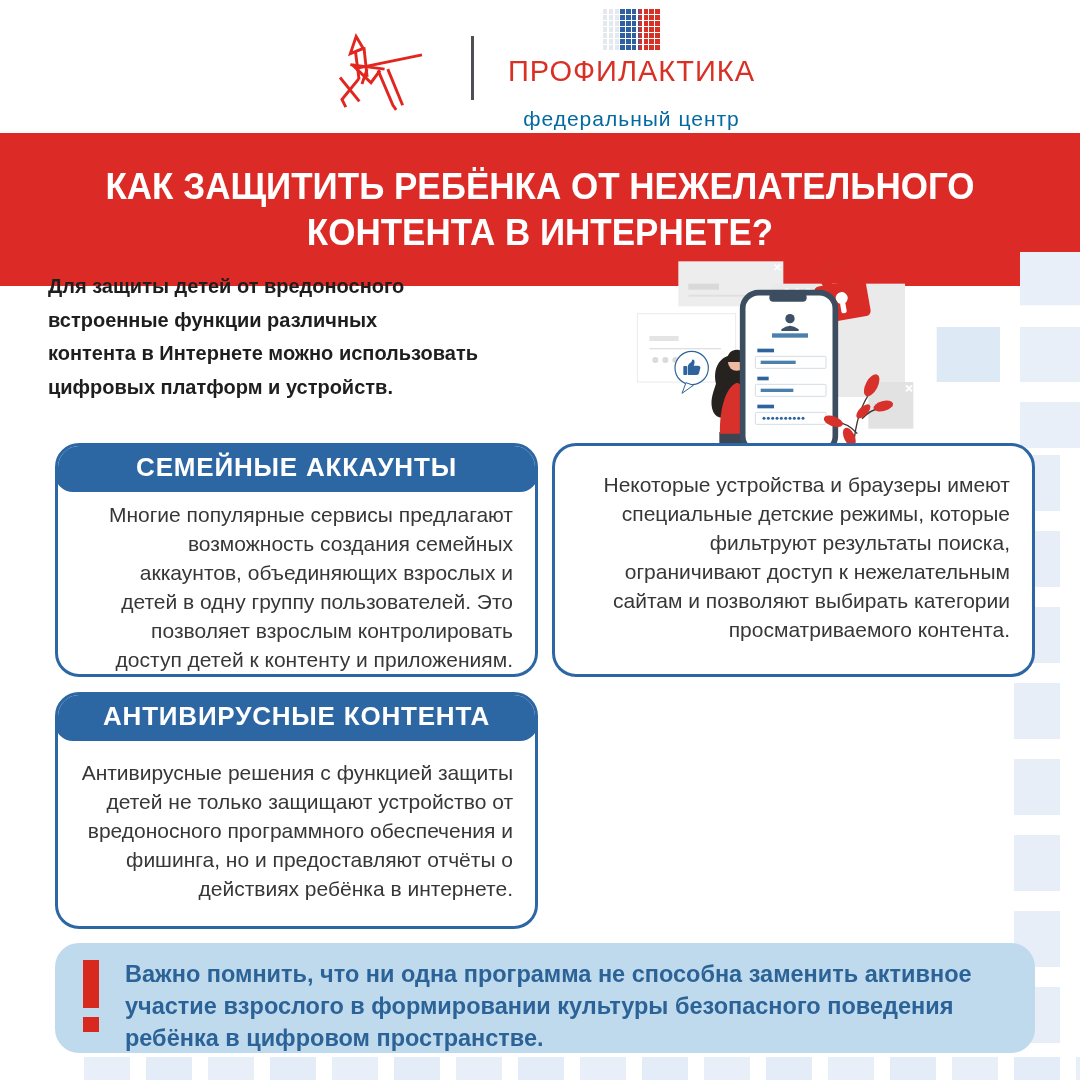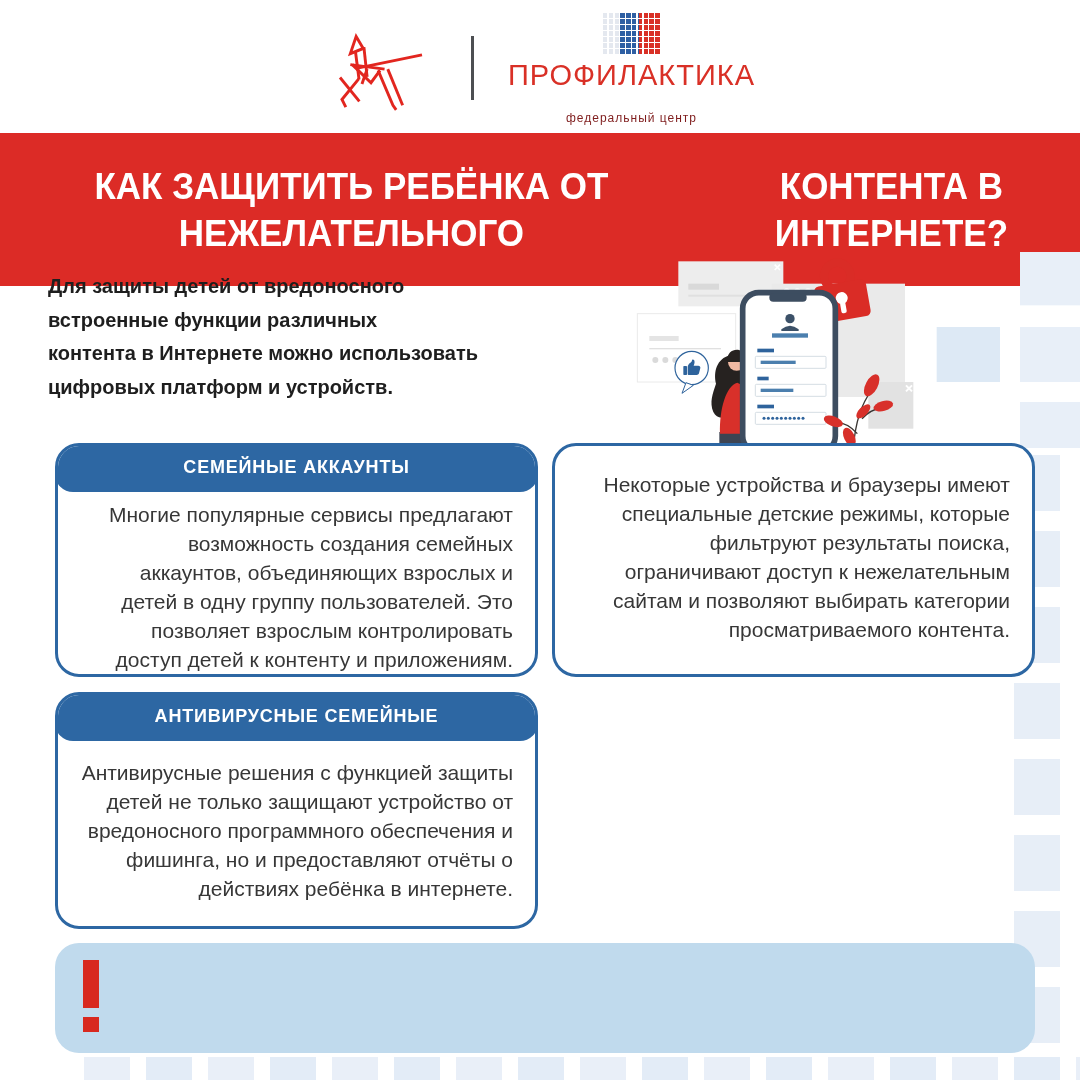--- a/index.html
+++ b/index.html
@@ -25,25 +25,25 @@
   .logo-divider { width:3px; height:64px; background:#4d4f52; }
   .brand-block { display:flex; flex-direction:column; align-items:center; }
   .brand-grid {
     width:58px; height:42px; margin-bottom:7px;
     background-image:
       repeating-linear-gradient(0deg, transparent 0 4.6px, #ffffff 4.6px 6px),
       repeating-linear-gradient(90deg, transparent 0 4.4px, #ffffff 4.4px 5.8px),
       linear-gradient(90deg,#e4e8ef 0 30%, #2e5fa3 30% 62%, #d93026 62% 100%);
   }
   .brand-name { color:#d93026; font-weight:normal; font-size:29px; letter-spacing:1px; line-height:1; }
-  .brand-sub  { color:#7f1d1d; font-size:12px; letter-spacing:1px; margin-top:22px; line-height:1; }
+  .brand-sub  { color:#0369a1; font-size:21px; letter-spacing:1px; margin-top:22px; line-height:1; }
   
   .title-banner {
     position:absolute; left:0; top:133px; width:100%; height:153px; background:#dc2b26;
-    display:flex; flex-direction:row; align-items:center; justify-content:center;
+    display:flex; flex-direction:column; align-items:center; justify-content:center;
   }
   .title-line {
     color:#ffffff; font-weight:bold; font-size:35px; line-height:46px;
     letter-spacing:0; text-align:center; transform:scaleY(1.04);
   }
   
   .intro { position:absolute; left:48px; top:270px; width:640px; z-index:2; }
   .intro-line { font-weight:bold; font-size:20px; line-height:33.5px; color:#1e1e1e; }
   
   .illus { position:absolute; left:620px; top:252px; width:460px; height:196px; z-index:1; }
@@ -54,21 +54,21 @@
     column-gap:14px; row-gap:15px;
   }
   .card {
     background:#ffffff; border:3px solid #2d67a3; border-radius:24px;
     display:flex; flex-direction:column; overflow:hidden;
   }
   .card-header {
     flex:0 0 49px; margin:-3px -3px 0 -3px; background:#2d67a3; border-radius:22px 22px 18px 18px;
     display:flex; align-items:center; justify-content:center;
   }
-  .card-title { color:#ffffff; font-weight:bold; font-size:18px; letter-spacing:0.8px; }
+  .card-title { color:#ffffff; font-weight:bold; font-size:26px; letter-spacing:0.8px; }
   .card-body {
     flex:1; display:flex; align-items:center; justify-content:center;
     padding:8px 22px 14px 22px; text-align:right;
     font-size:21px; line-height:29px; color:#373737;
   }
   
   .note {
     position:absolute; left:55px; top:943px; width:980px; height:110px;
     background:#c0daed; border-radius:24px; z-index:2;
   }
@@ -224,26 +224,31 @@
       <div class="card-header">
         <div class="card-title">СЕМЕЙНЫЕ АККАУНТЫ</div>
       </div>
       <div class="card-body">Многие популярные сервисы предлагают возможность создания семейных аккаунтов, объединяющих взрослых и детей в одну группу пользователей. Это позволяет взрослым контролировать доступ детей к контенту и приложениям.</div>
     </div>
     <div class="card">
       <div class="card-body">Некоторые устройства и браузеры имеют специальные детские режимы, которые фильтруют результаты поиска, ограничивают доступ к нежелательным сайтам и позволяют выбирать категории просматриваемого контента.</div>
     </div>
     <div class="card">
       <div class="card-header">
-        <div class="card-title">АНТИВИРУСНЫЕ СЕМЕЙНЫЕ</div>
+        <div class="card-title">АНТИВИРУСНЫЕ КОНТЕНТА</div>
       </div>
       <div class="card-body">Антивирусные решения с функцией защиты детей не только защищают устройство от вредоносного программного обеспечения и фишинга, но и предоставляют отчёты о действиях ребёнка в интернете.</div>
     </div>
   </div>
 
   <div class="note">
     <div class="note-bang">
       <div class="bar"></div>
       <div class="dot"></div>
     </div>
+    <div class="note-text">
+      <div class="note-line">Важно помнить, что ни одна программа не способна заменить активное</div>
+      <div class="note-line">участие взрослого в формировании культуры безопасного поведения</div>
+      <div class="note-line">ребёнка в цифровом пространстве.</div>
+    </div>
   </div>
 
 </div>
 
 </body></html>

